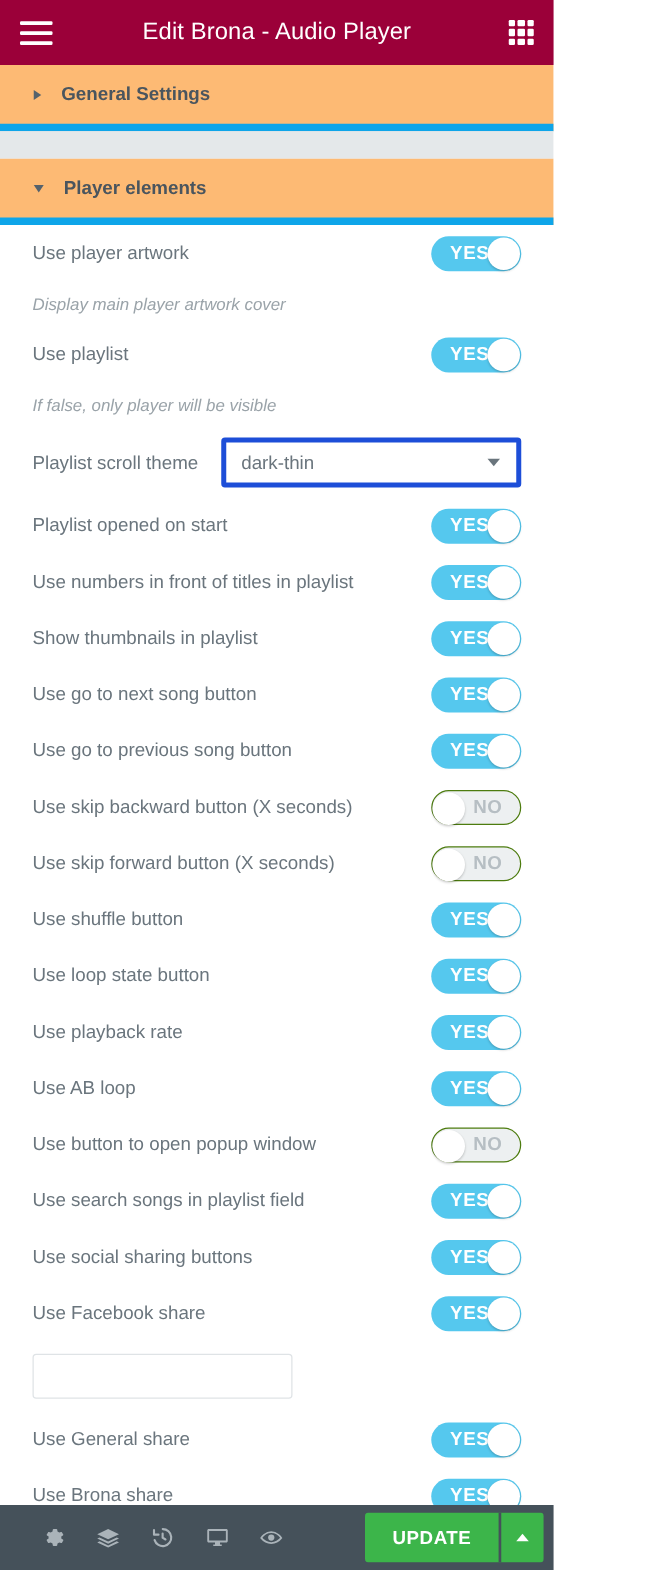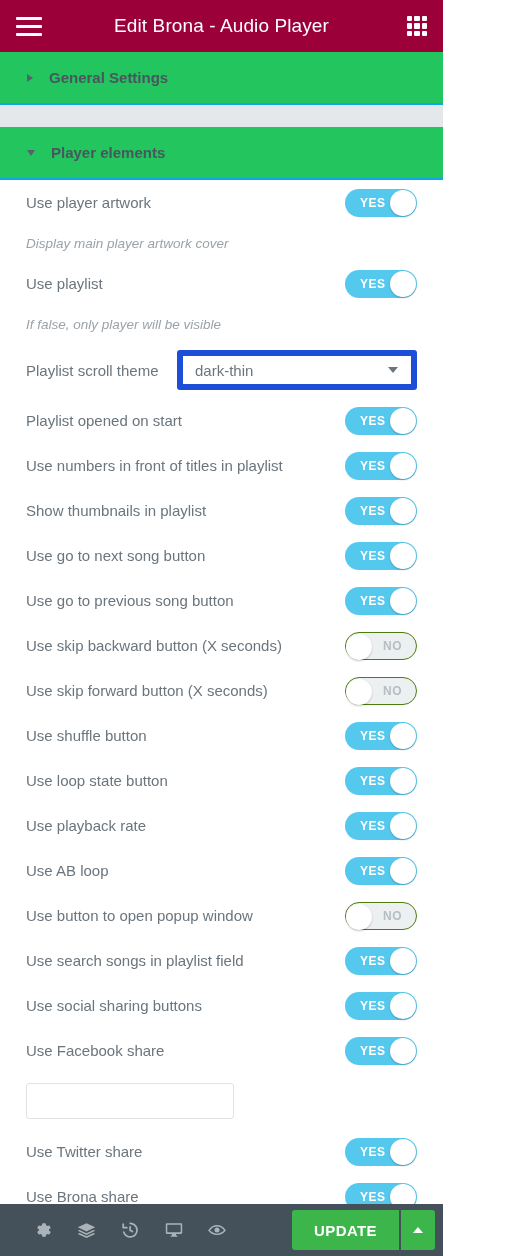--- a/index.html
+++ b/index.html
@@ -61,22 +61,22 @@
     overflow: hidden;
     background: #fff;
   }
 
   
   .section-head {
     height: 53px;
     display: flex;
     align-items: center;
     padding: 0 0 0 27px;
-    background: #22c55e;
-    border-bottom: 2px solid #0ea5e9;
+    background: #fdba74;
+    border-bottom: 6px solid #0ea5e9;
     cursor: pointer;
   }
   .section-head .caret {
     width: 0; height: 0;
     margin-right: 16px;
     flex: 0 0 auto;
   }
   .caret.right {
     border-left: 6px solid #55626c;
     border-top: 4.5px solid transparent;
@@ -127,21 +127,21 @@
     width: 72px; height: 28px;
     border-radius: 14px;
     flex: 0 0 auto;
     cursor: pointer;
     display: flex;
     align-items: center;
   }
   .toggle.on  { background: #55c8ee; justify-content: flex-start; }
   .toggle.off { background: #edf0f1; justify-content: flex-end; border: 1px solid #4d7c0f; }
   .toggle .state {
-    font-size: 12px;
+    font-size: 15px;
     font-weight: bold;
     letter-spacing: 0.5px;
   }
   .toggle.on  .state { color: #ffffff; margin-left: 15px; }
   .toggle.off .state { color: #b6bec3; margin-right: 14px; }
   .toggle .knob {
     position: absolute;
     top: 1px;
     width: 26px; height: 26px;
     border-radius: 50%;
@@ -149,21 +149,21 @@
     box-shadow: 0 1px 2px rgba(0,0,0,0.22);
   }
   .toggle.on  .knob { right: 1px; }
   .toggle.off .knob { left: 0px; }
 
   
   .row.select-row { height: 56px; }
   .select {
     position: relative;
     width: 240px; height: 40px;
-    border: 6px solid #1d4ed8;
+    border: 4px solid #1d4ed8;
     border-radius: 3px;
     background: #fff;
     display: flex;
     align-items: center;
     padding: 0 12px;
     cursor: pointer;
   }
   .select .value { font-size: 15px; color: #6a757d; }
   .select .arrow {
     position: absolute;
@@ -414,21 +414,21 @@
           <div class="row-label">Use Facebook share</div>
           <div class="toggle on">
             <span class="state">YES</span>
             <span class="knob"></span>
           </div>
         </div>
         <div class="row input-row">
           <input class="text-input" type="text" value="" style="">
         </div>
         <div class="row">
-          <div class="row-label">Use Twitter share</div>
+          <div class="row-label">Use General share</div>
           <div class="toggle on">
             <span class="state">YES</span>
             <span class="knob"></span>
           </div>
         </div>
         <div class="row">
           <div class="row-label">Use Brona share</div>
           <div class="toggle on">
             <span class="state">YES</span>
             <span class="knob"></span>

